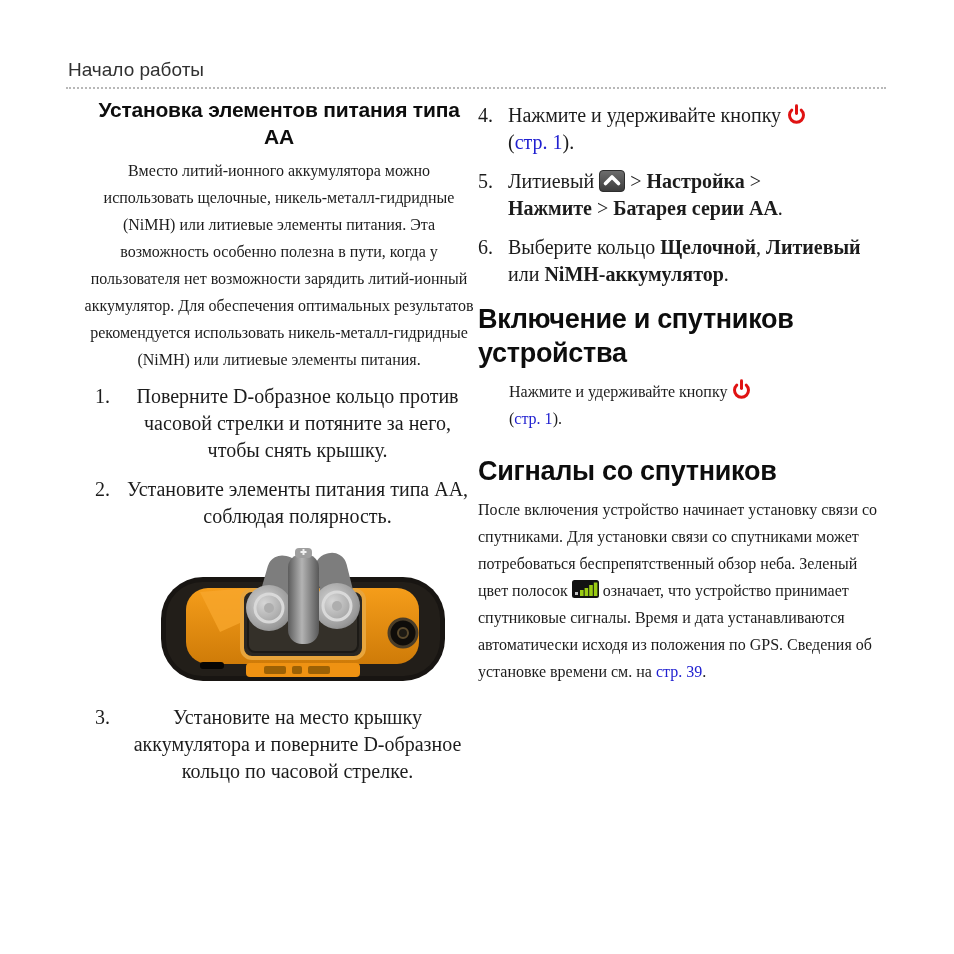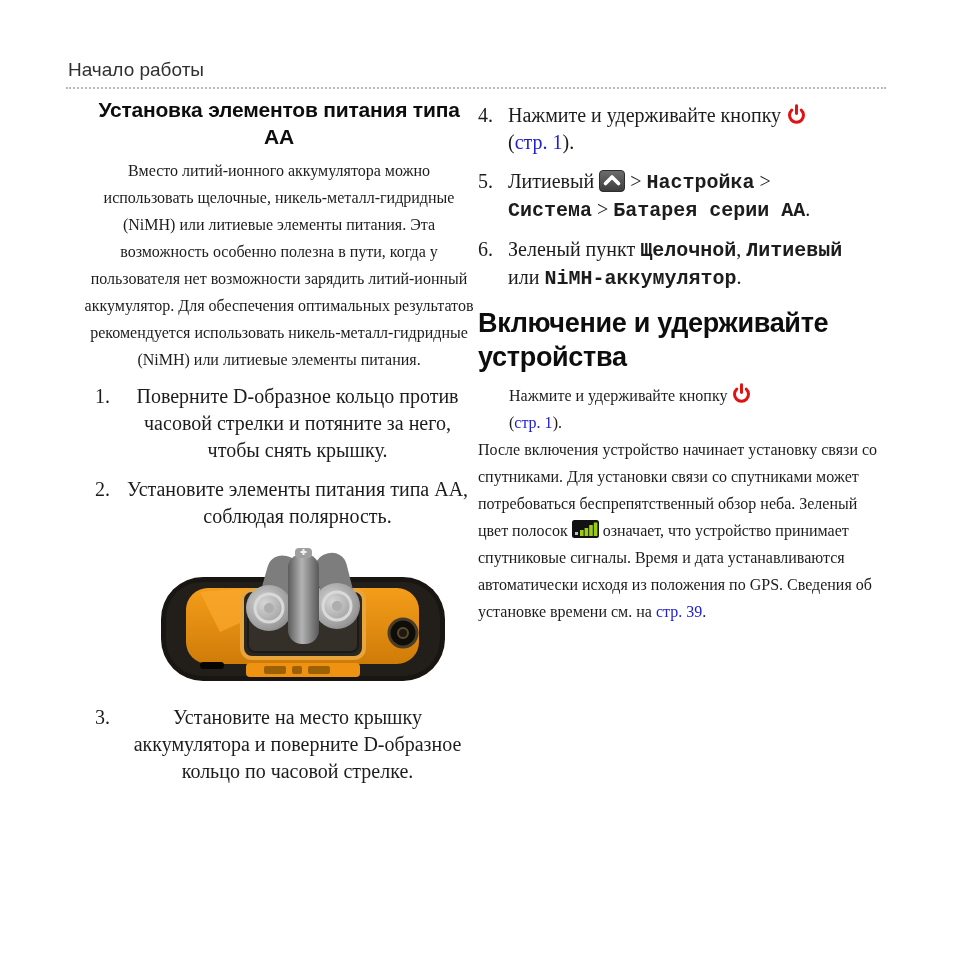--- a/index.html
+++ b/index.html
@@ -32,21 +32,21 @@
   .body-text { font-size:16px; line-height:27px; margin:0; }
 
   .steps { margin-top:8px; }
   .step { display:flex; margin-bottom:12px; font-size:20px; line-height:27px; }
   .col-left  .step-num { flex:none; width:37px; }
   .col-right .step-num { flex:none; width:30px; }
   .step-text { flex:1; }
 
   .indent-block { margin-left:31px; }
   .nowrap { white-space:nowrap; }
-  b { font-weight:bold;font-family:Liberation Mono, monospace; }
+  b { font-weight:bold; }
 
   .link { color:#2020d0; text-decoration:none; cursor:pointer;text-align:center; }
 
   .inline-icon { display:inline-block; vertical-align:-4px; }
   .icon-power { vertical-align:-3px; }
   .icon-bars { vertical-align:-2px; }
 
   .device-figure { margin:4px 0 14px 48px; width:286px; height:140px; }
 
   .para-gap { margin-top:26px; }
@@ -161,37 +161,38 @@
         <span class="step-num">5.</span>
         <span class="step-text"><span>Литиевый </span><svg class="inline-icon" width="26" height="22" viewBox="0 0 26 22">
               <defs>
                 <linearGradient id="btn" x1="0" y1="0" x2="0" y2="1">
                   <stop offset="0" stop-color="#6d6d6d"></stop>
                   <stop offset="1" stop-color="#3c3c3c"></stop>
                 </linearGradient>
               </defs>
               <rect x="0.5" y="0.5" width="25" height="21" rx="3.5" fill="url(#btn)" stroke="#2d2d2d"></rect>
               <path d="M6.5 13.5 L13 7 L19.5 13.5" stroke="#ffffff" stroke-width="3.6" fill="none" stroke-linecap="round" stroke-linejoin="round"></path>
-            </svg><span> &gt; </span><b>Настройка</b><span> &gt; </span><span class="nowrap"><b>Система</b><span> &gt; </span></span><span class="nowrap"><b>Батарея серии AA</b><span>.</span></span></span>
+            </svg><span> &gt; </span><b>Настройка</b><span> &gt; </span><span class="nowrap"><b>Нажмите</b><span> &gt; </span></span><span class="nowrap"><b>Батарея серии AA</b><span>.</span></span></span>
       </div>
 
       <div class="step">
         <span class="step-num">6.</span>
-        <span class="step-text"><span>Зеленый пункт </span><b>Щелочной</b><span>, </span><b>Литиевый</b><span> или </span><span class="nowrap"><b>NiMH-аккумулятор</b><span>.</span></span></span>
+        <span class="step-text"><span>Выберите кольцо </span><b>Щелочной</b><span>, </span><b>Литиевый</b><span> или </span><span class="nowrap"><b>NiMH-аккумулятор</b><span>.</span></span></span>
       </div>
     </div>
 
-    <h2 class="h-lg">Включение и удерживайте устройства</h2>
+    <h2 class="h-lg">Включение и спутников устройства</h2>
     <p class="body-text indent-block"><span>Нажмите и удерживайте кнопку </span><svg class="inline-icon icon-power" width="21" height="22" viewBox="0 0 24 24">
           <path d="M12 2.5 L12 11.5" stroke="#e01212" stroke-width="3.4" stroke-linecap="round" fill="none"></path>
           <path d="M6.6 7.5 A8 8 0 1 0 17.4 7.5" stroke="#e01212" stroke-width="3.4" stroke-linecap="round" fill="none"></path>
         </svg><br>
       <span class="nowrap"><span>(</span><a class="link">стр. 1</a><span>).</span></span>
     </p>
 
+    <h2 class="h-lg" style="margin-top:22px;">Сигналы со спутников</h2>
     <p class="body-text"><span>После включения устройство начинает установку связи со спутниками. Для установки связи со спутниками может потребоваться беспрепятственный обзор неба. Зеленый цвет полосок </span><svg class="inline-icon icon-bars" width="27" height="18" viewBox="0 0 27 18">
           <rect x="0" y="0" width="27" height="18" rx="2.5" fill="#121212"></rect>
           <rect x="3" y="12" width="3" height="3" fill="#c2c2c2"></rect>
           <rect x="8" y="10" width="3.6" height="6" fill="#9acc14"></rect>
           <rect x="12.6" y="8" width="3.6" height="8" fill="#9acc14"></rect>
           <rect x="17.2" y="5" width="3.6" height="11" fill="#9acc14"></rect>
           <rect x="21.8" y="2.5" width="3.6" height="13.5" fill="#9acc14"></rect>
         </svg><span> означает, что устройство принимает спутниковые сигналы. Время и дата устанавливаются автоматически исходя из положения по GPS. Сведения об установке времени см. на </span><span class="nowrap"><a class="link">стр. 39</a><span>.</span></span></p>
 
   </div>

